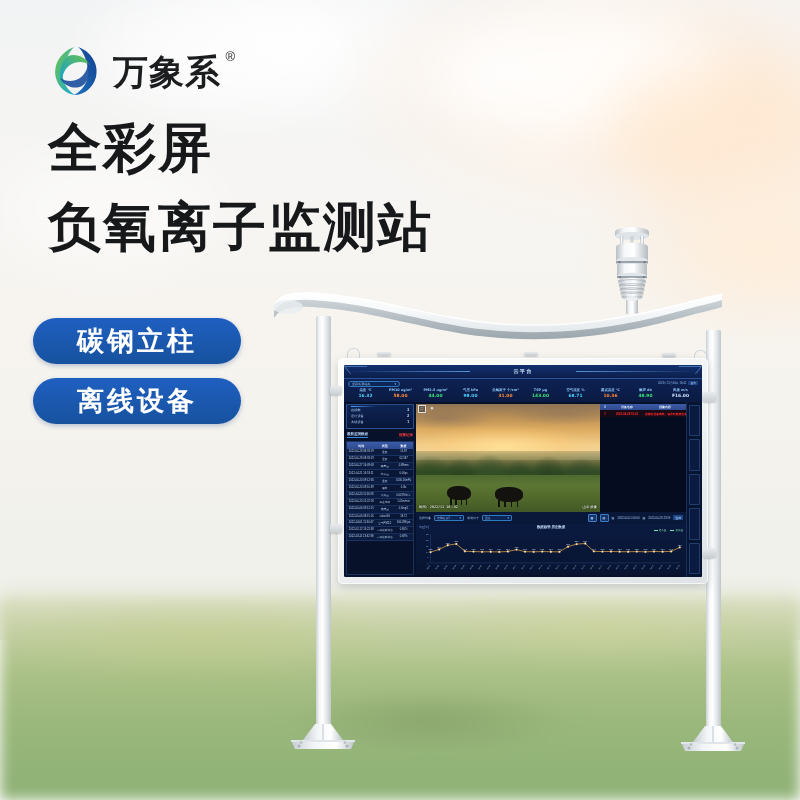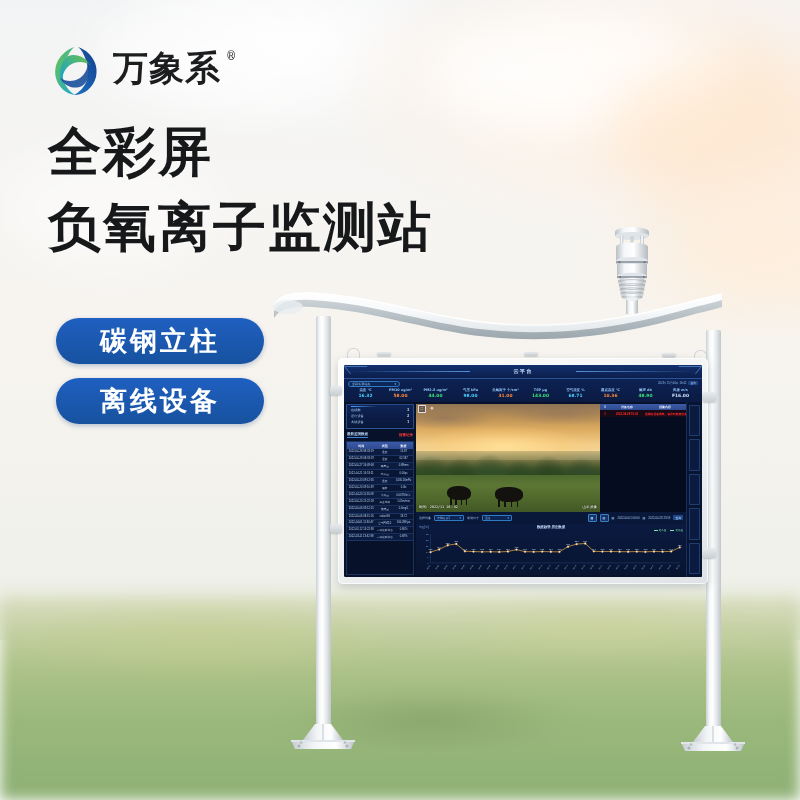--- a/index.html
+++ b/index.html
@@ -39,39 +39,39 @@
     position:absolute;left:0;top:586px;width:800px;height:40px;
     background:linear-gradient(180deg,rgba(240,241,232,0) 0%,rgba(214,222,186,.75) 60%,rgba(196,208,160,.9) 100%);
     filter:blur(9px);
   }
 
   
   .logo-wrap{position:absolute;left:48px;top:44px;display:flex;align-items:center;gap:11px;}
   .logo-mark{width:54px;height:54px;position:relative;flex:none;}
   .logo-text{
     font-size:35px;font-weight:bold;color:#1b1d1f;letter-spacing:1px;
-    font-family:Liberation Mono, monospace;position:relative;
+    font-family:Liberation Sans, sans-serif;position:relative;
     line-height:1;
   }
   .logo-r{
     position:absolute;right:-15px;top:-4px;font-size:13px;font-weight:normal;color:#1b1d1f;
   }
   .headline{
     position:absolute;left:48px;top:123px;
     font-size:53px;font-weight:bold;color:#16181a;letter-spacing:2px;line-height:1.1;
-    font-family:Liberation Sans, sans-serif;
+    font-family:Liberation Mono, monospace;
     text-shadow:0 1px 2px rgba(255,255,255,.6);
   }
   .headline2{
     position:absolute;left:48px;top:198px;
     font-size:53px;font-weight:bold;color:#16181a;letter-spacing:2px;line-height:1.1;
     font-family:"DejaVu Sans","Liberation Sans",sans-serif;
     text-shadow:0 1px 2px rgba(255,255,255,.6);
   }
-  .badges{position:absolute;left:56px;top:318px;display:flex;flex-direction:column;gap:14px;justify-content:flex-end;}
+  .badges{position:absolute;left:33px;top:318px;display:flex;flex-direction:column;gap:14px;justify-content:flex-end;}
   .badge{
     width:208px;height:46px;border-radius:24px;
     background:linear-gradient(180deg,#1f5fc0 0%,#17529f 100%);
     color:#fff;font-size:27px;font-weight:bold;letter-spacing:3px;
     display:flex;align-items:center;justify-content:center;
     font-family:"DejaVu Sans","Liberation Sans",sans-serif;
     box-shadow:0 2px 5px rgba(20,60,130,.28);
   }
 
   

